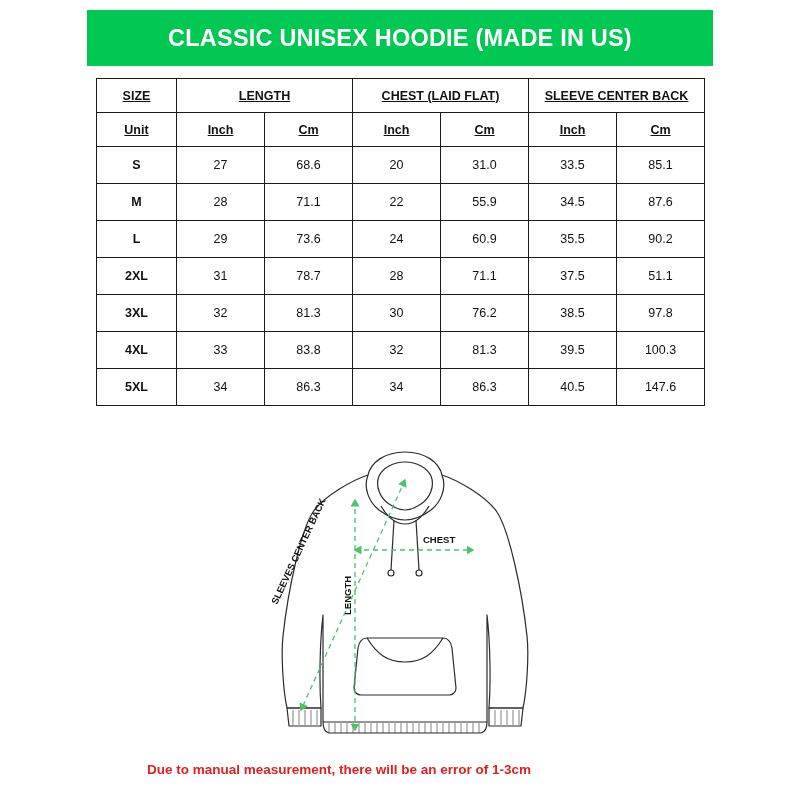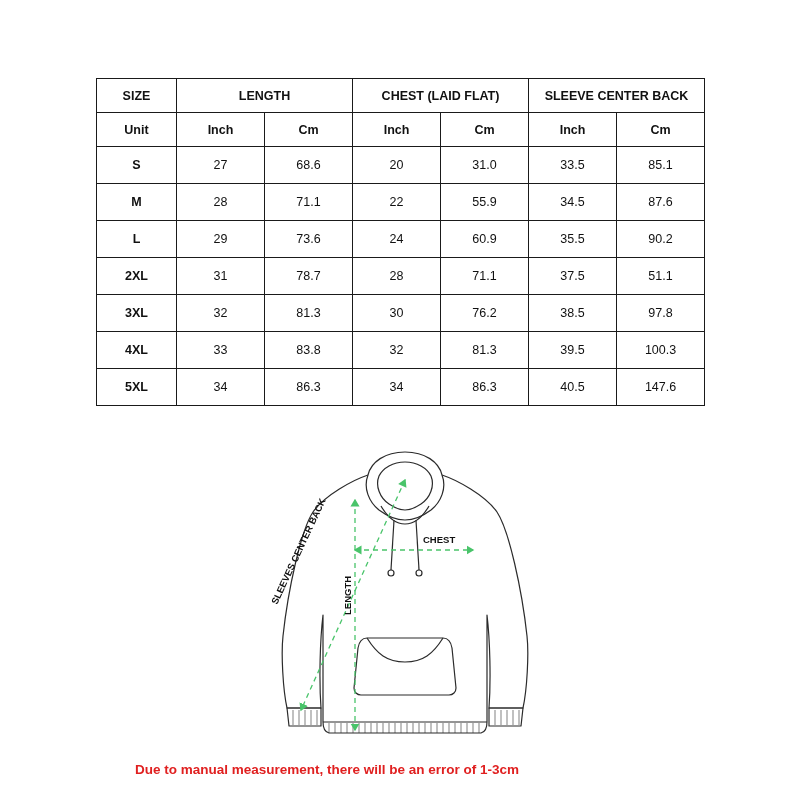--- a/index.html
+++ b/index.html
@@ -53,20 +53,21 @@
     text-align: center;
     font-size: 12.5px;
     color: #111111;
     padding: 0;
     height: 36px;
     font-weight: normal;
   }
   .size-table thead th {
     font-weight: bold;
     font-size: 12.5px;
+    text-decoration: underline;
   }
   .col-size { width: 80px; }
   .col-val  { width: 88px; }
   .col-val-wide { width: 88px; }
   tr.row-head-1 th { height: 33px; }
   tr.row-head-2 th { height: 33px; }
   tbody td.size-cell {
     font-weight: bold;
   }
   
@@ -74,34 +75,37 @@
     position: absolute;
     left: 255px;
     top: 440px;
     width: 300px;
     height: 310px;
     text-decoration: underline;
   }
   
   .footer-note {
     position: absolute;
-    left: 0;
+    left: 12px;
     top: 762px;
     width: 654px;
     text-align: center;
     color: #e02020;
     font-size: 13.5px;
     font-weight: bold;
   }
 </style>
 </head>
 <body>
 
 <div class="page">
 
+  <div class="header-banner">
+    <div class="header-title">CLASSIC UNISEX HOODIE (MADE IN US)</div>
+  </div>
 
   <table class="size-table">
     <colgroup>
       <col class="col-size">
       <col class="col-val">
         <col class="col-val">
       <col class="col-val">
         <col class="col-val">
       <col class="col-val-wide">
         <col class="col-val-wide">

